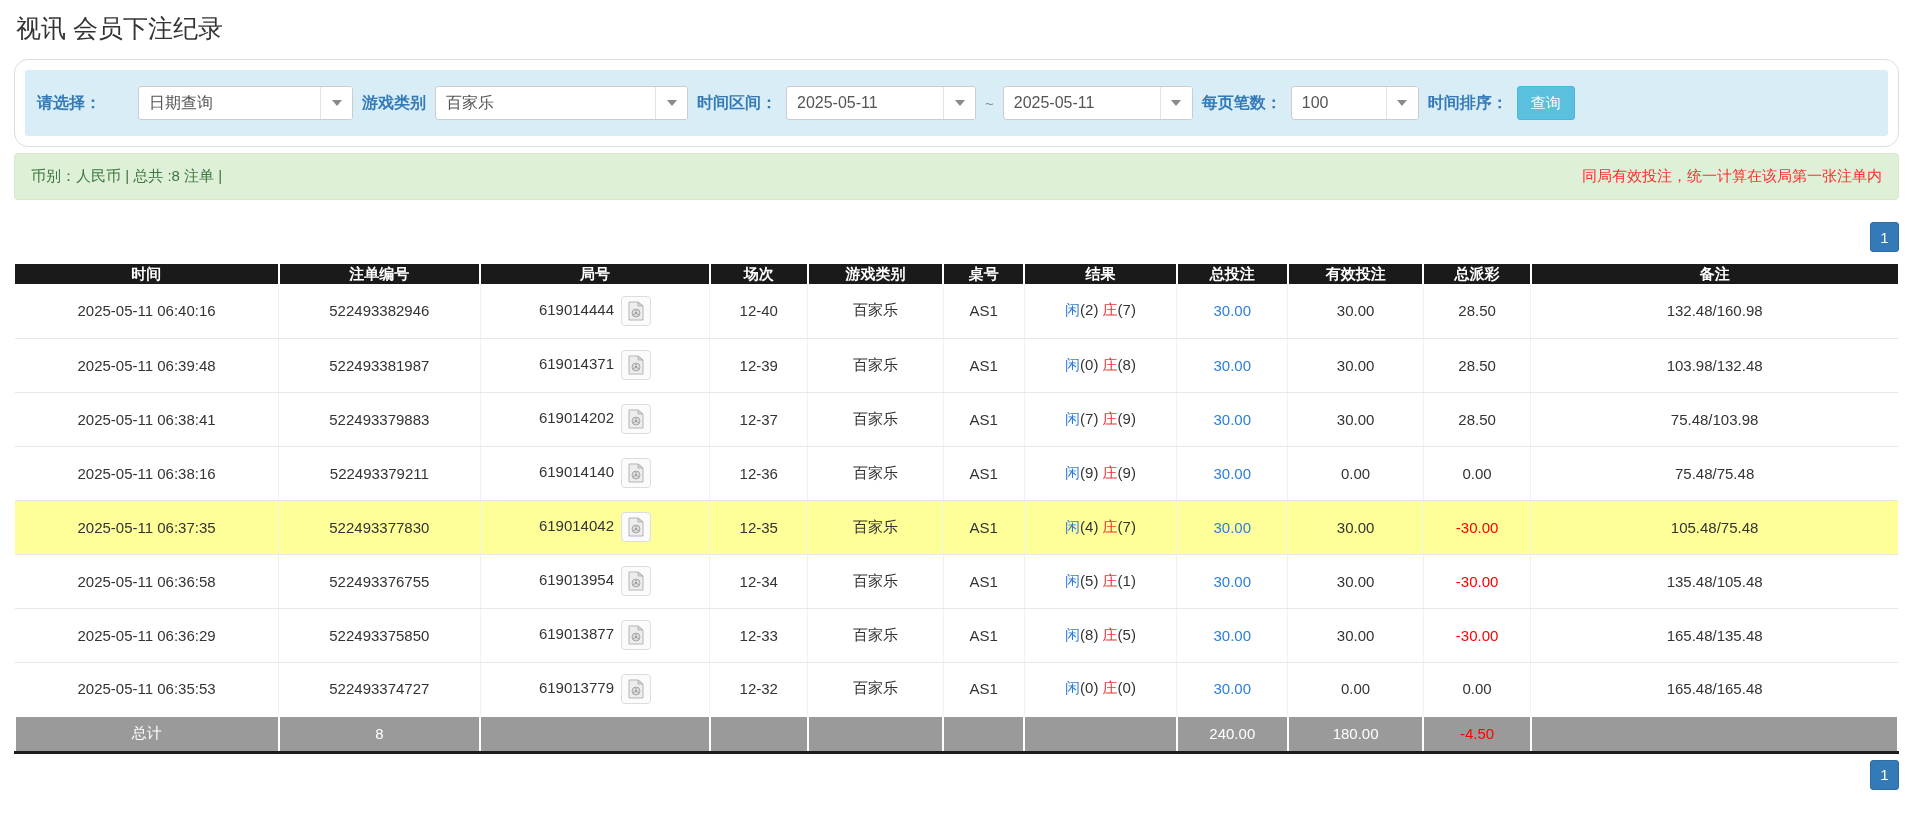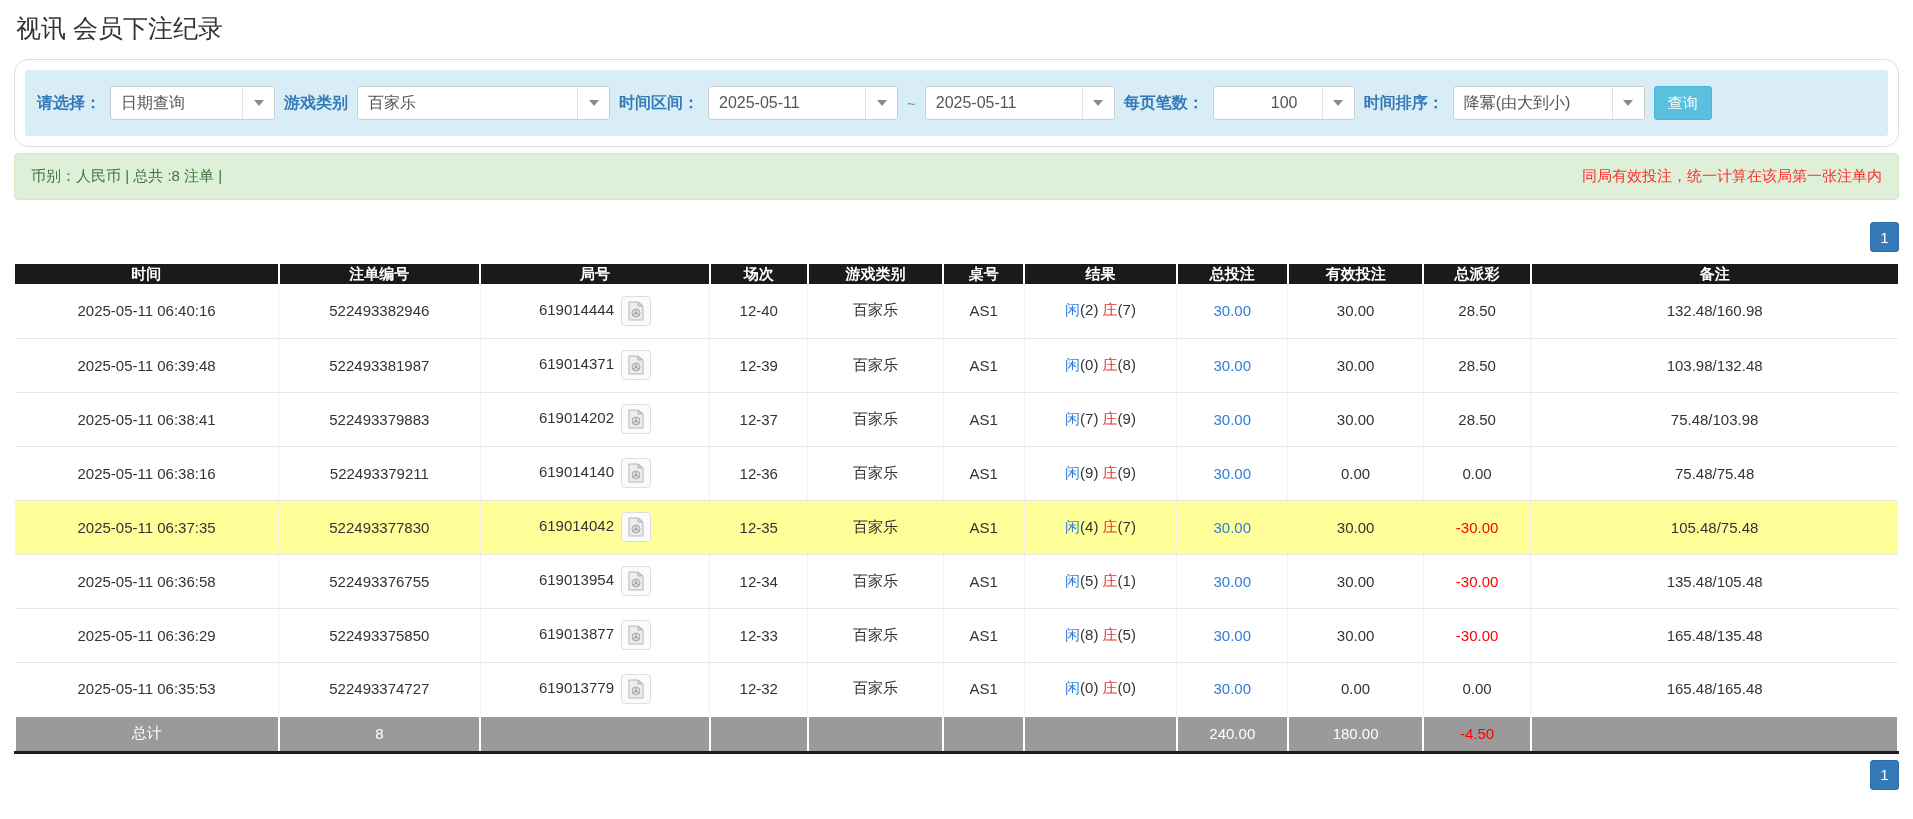--- a/index.html
+++ b/index.html
@@ -23,21 +23,21 @@
     background:#fff; border:1px solid #ccc; border-radius:3px; height:34px;
     display:flex; align-items:center; justify-content:space-between;
     font-size:16px; color:#555; overflow:hidden;
   }
   .sel-val { padding-left:10px; white-space:nowrap; }
   .caret-btn {
     width:32px; height:100%; display:flex; align-items:center; justify-content:center;
     border-left:1px solid #e3e3e3; background:#fff; cursor:pointer; flex:none;
   }
   .caret { width:0; height:0; border-left:5px solid transparent; border-right:5px solid transparent; border-top:6px solid #8a8a8a; }
-  .w185 { width:165px; } .w253 { width:253px; } .w190 { width:190px; } .w128 { width:142px;padding-left:47px; } .w192 { width:192px; }
+  .w185 { width:215px;margin-left:28px; } .w253 { width:253px; } .w190 { width:190px; } .w128 { width:128px; } .w192 { width:192px; }
   .search-btn {
     background:#5bc0de; border:1px solid #46b8da; color:#fff; border-radius:3px;
     height:34px; padding:0 13px; font-size:15px; cursor:pointer;
     font-family:"Liberation Sans","DejaVu Sans",sans-serif;
   }
 
   
   .summary-bar {
     margin-top:6px; background:#dff0d8; border:1px solid #d6e9c6; border-radius:4px;
     padding:13px 16px; display:flex; justify-content:space-between; align-items:center; font-size:15px;
@@ -127,26 +127,20 @@
 
       <span class="flabel">每页笔数：</span>
       <div class="selectbox w128">
         <span class="sel-val">100</span>
         <span class="caret-btn">
             <span class="caret"></span>
           </span>
       </div>
 
       <span class="flabel">时间排序：</span>
-      <div class="selectbox w192">
-        <span class="sel-val">降冪(由大到小)</span>
-        <span class="caret-btn">
-            <span class="caret"></span>
-          </span>
-      </div>
 
       <button class="search-btn">查询</button>
     </div>
   </div>
 
   <div class="summary-bar">
     <span class="summary-left">币别：人民币 | 总共 :8 注单 |</span>
     <span class="summary-right">同局有效投注，统一计算在该局第一张注单内</span>
   </div>
 

